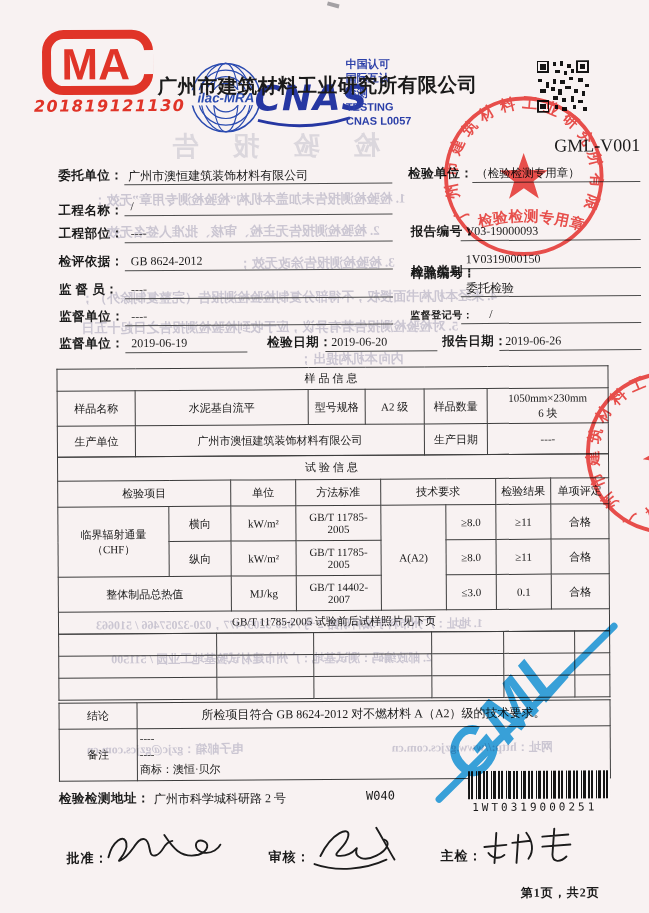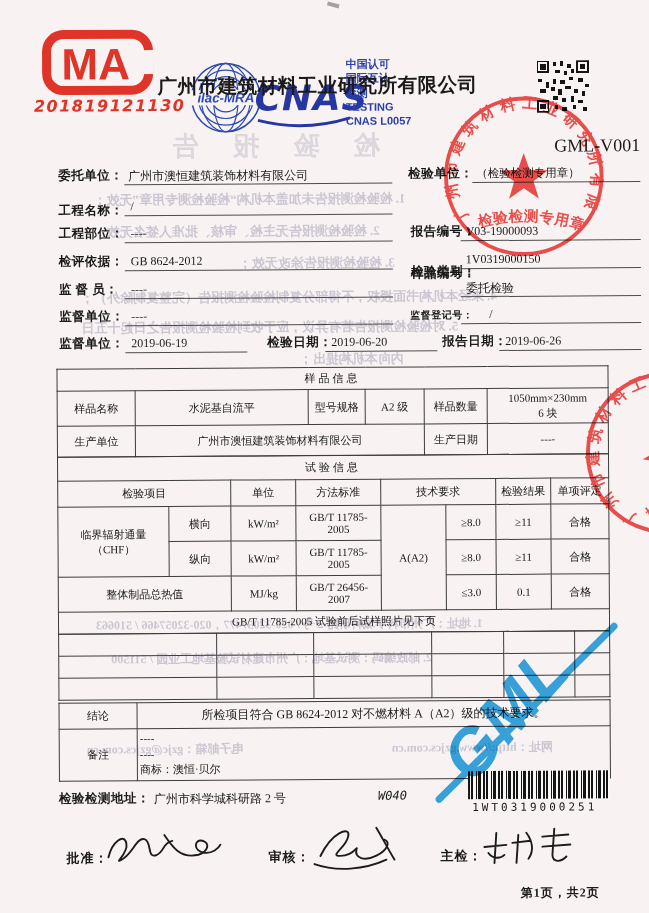--- a/index.html
+++ b/index.html
@@ -259,21 +259,21 @@
       <td>纵向</td>
       <td>kW/m²</td>
       <td>GB/T 11785-2005</td>
       <td>≥8.0</td>
       <td>≥11</td>
       <td>合格</td>
     </tr>
     <tr style="height:35px;">
       <td colspan="2">整体制品总热值</td>
       <td>MJ/kg</td>
-      <td>GB/T 26456-2007</td>
+      <td>GB/T 14402-2007</td>
       <td>≤3.0</td>
       <td>0.1</td>
       <td>合格</td>
     </tr>
     <tr style="height:22px;">
             <td colspan="8">GB/T 11785-2005 试验前后试样照片见下页</td>
           </tr>
   </tbody>
       </table>
 
@@ -330,21 +330,21 @@
         <span class="rem-line">----</span>
         <span class="rem-line">----</span>
         <span class="rem-line">商标：澳恒·贝尔</span>
       </td>
     </tr>
   </tbody>
       </table>
 
   <span class="lbl" style="left:57px;top:789px;">检验检测地址：</span>
   <span class="val" style="left:152px;top:790px;">广州市科学城科研路 2 号</span>
-  <span class="val" style="left:376px;top:789px;font-family:'DejaVu Sans Mono',monospace;font-style:italic;">W040</span>
+  <span class="val" style="left:364px;top:789px;font-family:'DejaVu Sans Mono',monospace;">W040</span>
   <div class="barcode" style="left:466px;top:772px;"></div>
   <span class="bc-num" style="left:470px;top:802px;">1WT0319000251</span>
 
   <span class="sig-lbl" style="left:64px;top:848px;">批准：</span>
   <svg class="abs" style="left:100px;top:822px;z-index:3;" width="120" height="52" viewBox="0 0 120 52">
     <g fill="none" stroke="#1c1c1c" stroke-width="1.9" stroke-linecap="round">
       <path d="M6,34 C10,18 22,10 24,20 C26,30 12,40 18,37 C30,32 34,14 42,16 C50,18 44,36 54,32 C62,29 60,20 70,18"></path>
       <path d="M62,12 C70,24 78,36 96,32 C106,29 108,20 100,18 C92,16 90,28 102,30 C110,31 116,26 118,22"></path>
     </g>
   </svg>

